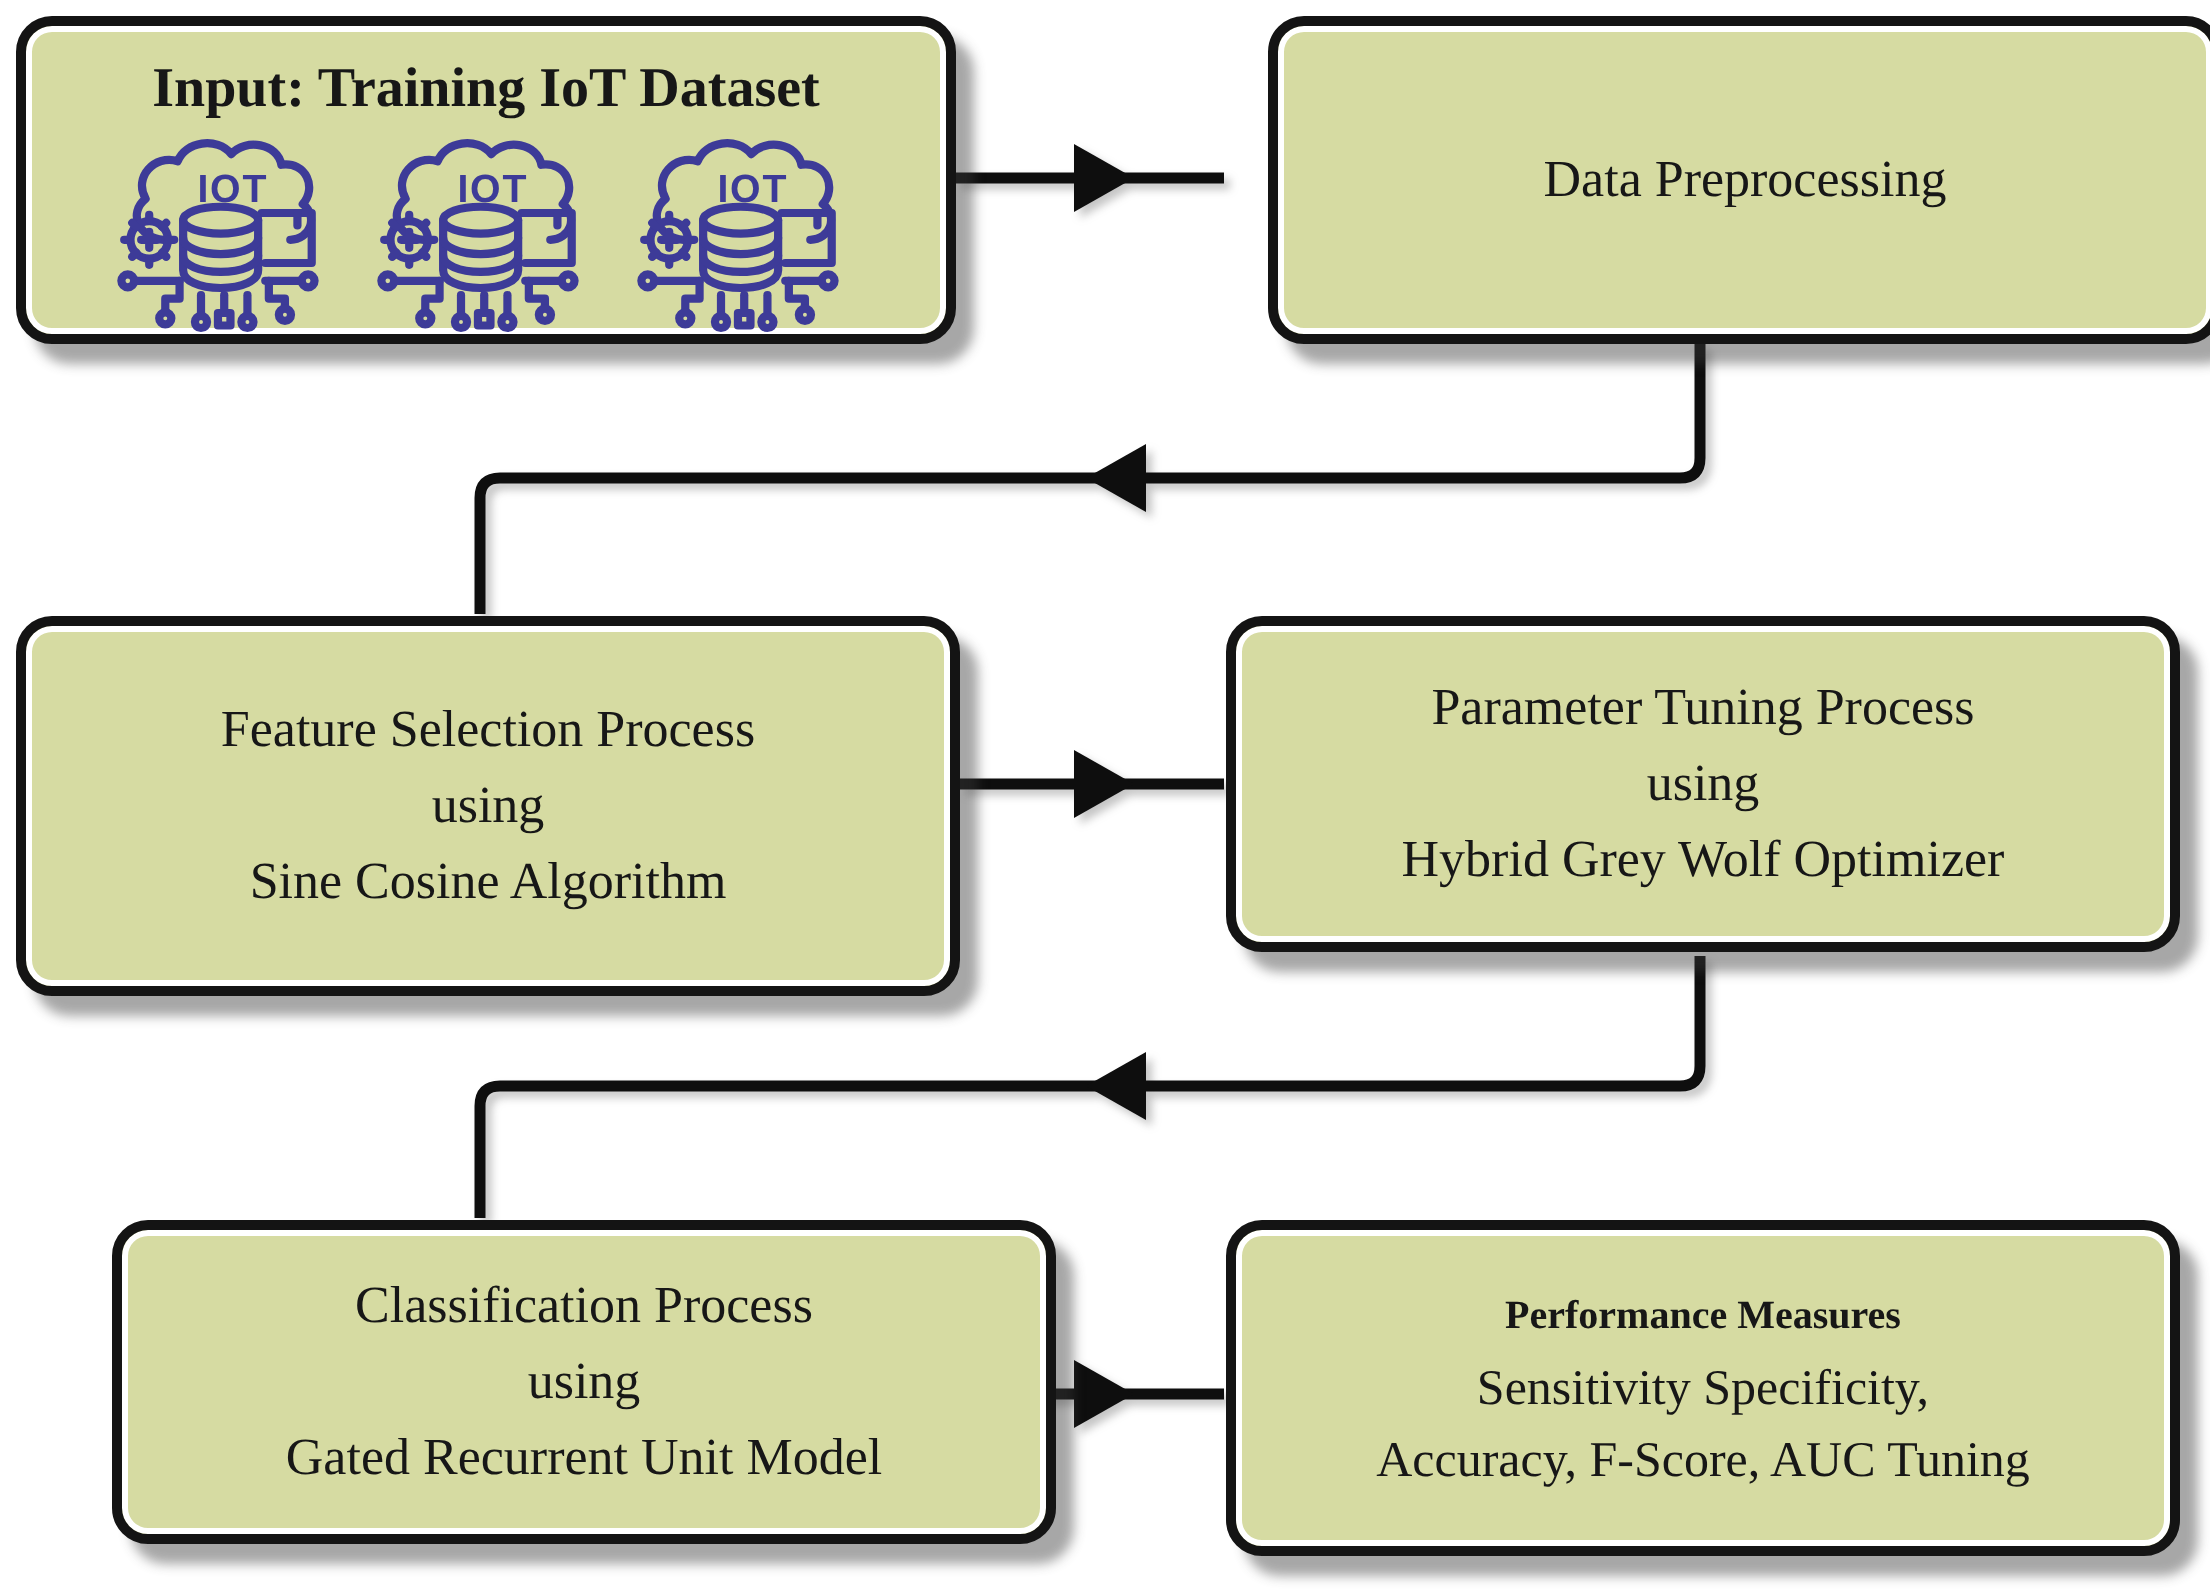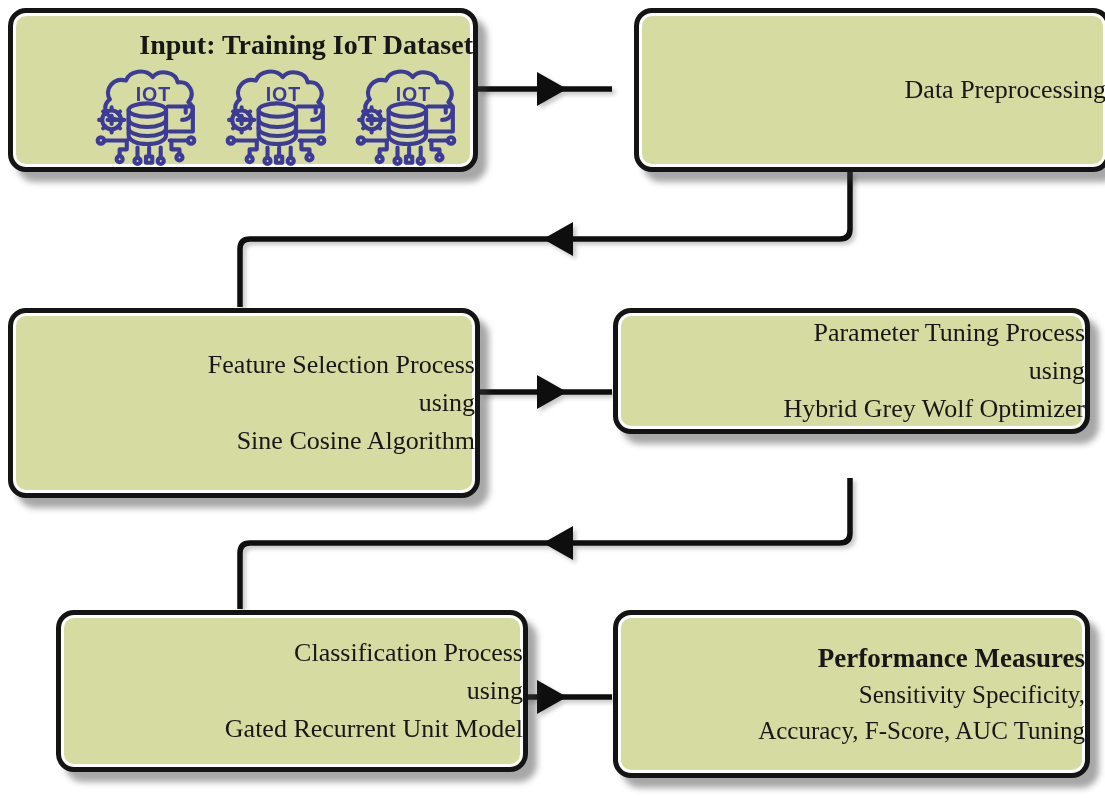--- a/index.html
+++ b/index.html
@@ -14,27 +14,27 @@
   #canvas{
     position:relative;width:1105px;height:798px;background:var(--background);
     overflow:hidden;font-family:"Liberation Serif",serif;color:var(--text-color);
   }
   .box{
     position:absolute;box-sizing:border-box;
     background:var(--box-fill);
     border:5px solid var(--box-border);
     border-radius:18px;
     box-shadow: inset 0 0 0 3px #ffffff, 9px 10px 6px rgba(60,60,60,0.45);
-    display:flex;flex-direction:column;align-items:flex-end;justify-content:center;
+    display:flex;flex-direction:column;align-items:center;justify-content:center;
     text-align:center;
   }
   .box .line{font-size:26px;line-height:38px;}
   .box .box-title{font-weight:bold;font-size:28px;line-height:36px;}
   #box-performance .line{font-size:25px;line-height:36px;}
-  #box-performance .box-title{font-size:27px;line-height:38px;}
+  #box-performance .box-title{font-size:20px;line-height:38px;}
   #box-input{justify-content:flex-start;padding-top:14px;}
   .icon-row{display:flex;gap:4px;margin-top:6px;}
   .iot-icon .st{stroke:var(--icon-blue);fill:none;stroke-width:4.6;stroke-linecap:round;stroke-linejoin:round;}
   .iot-icon text{fill:var(--icon-blue);stroke:none;font-family:"Liberation Sans",sans-serif;font-weight:bold;font-size:22px;letter-spacing:1px;}
   #connectors{position:absolute;left:0;top:0;pointer-events:none;
     filter:drop-shadow(3px 3px 2px rgba(90,90,90,0.35));}
   #connectors path{stroke:var(--arrow-black);stroke-width:5.5;fill:none;}
   #connectors polygon{fill:var(--arrow-black);stroke:none;}
 </style>
 </head>
@@ -156,21 +156,21 @@
   <div class="box" style="left:634px;top:8px;width:477px;height:164px;">
     <div class="line">Data Preprocessing</div>
   </div>
 
   <div class="box" style="left:8px;top:308px;width:472px;height:190px;">
     <div class="line">Feature Selection Process</div>
     <div class="line">using</div>
     <div class="line">Sine Cosine Algorithm</div>
   </div>
 
-  <div class="box" style="left:613px;top:308px;width:477px;height:126px;">
+  <div class="box" style="left:613px;top:308px;width:477px;height:168px;">
     <div class="line">Parameter Tuning Process</div>
     <div class="line">using</div>
     <div class="line">Hybrid Grey Wolf Optimizer</div>
   </div>
 
   <div class="box" style="left:8px;top:610px;width:472px;height:162px;margin-left:48px;">
     <div class="line">Classification Process</div>
     <div class="line">using</div>
     <div class="line">Gated Recurrent Unit Model</div>
   </div>

